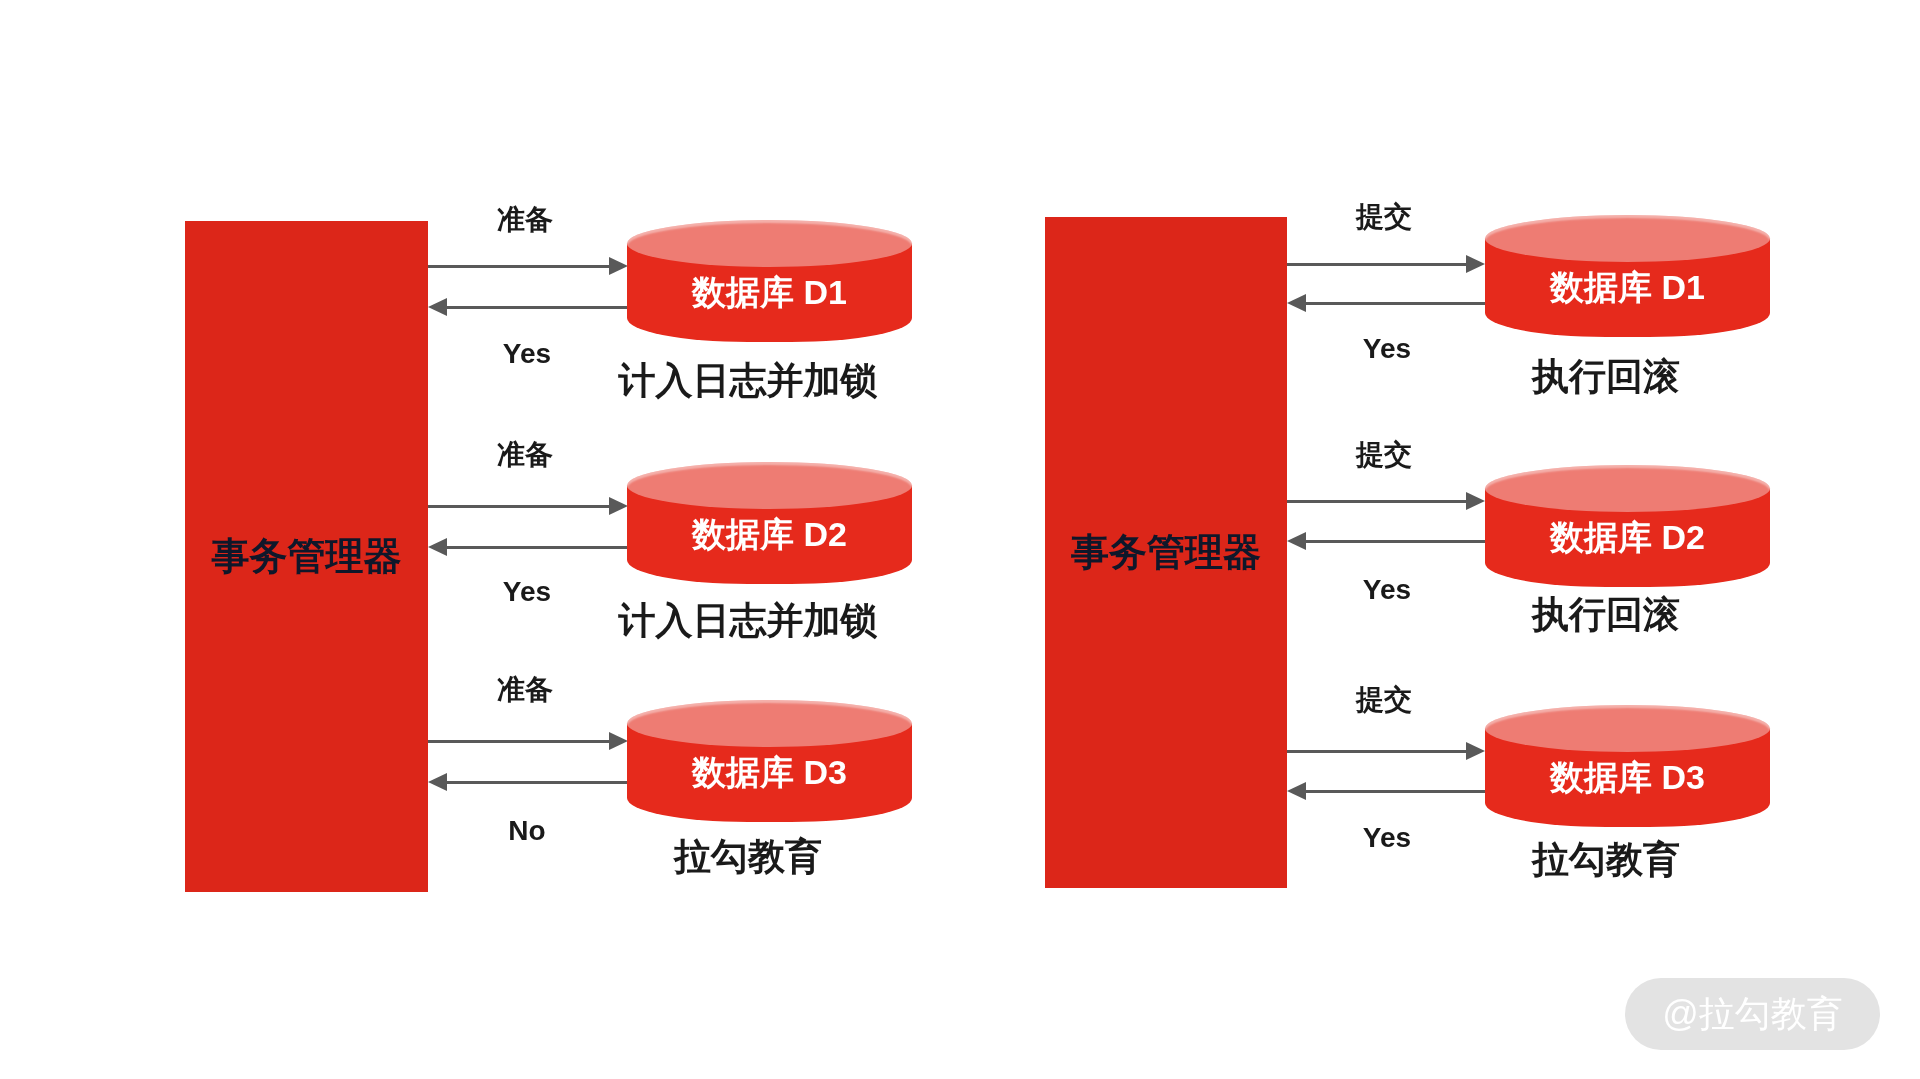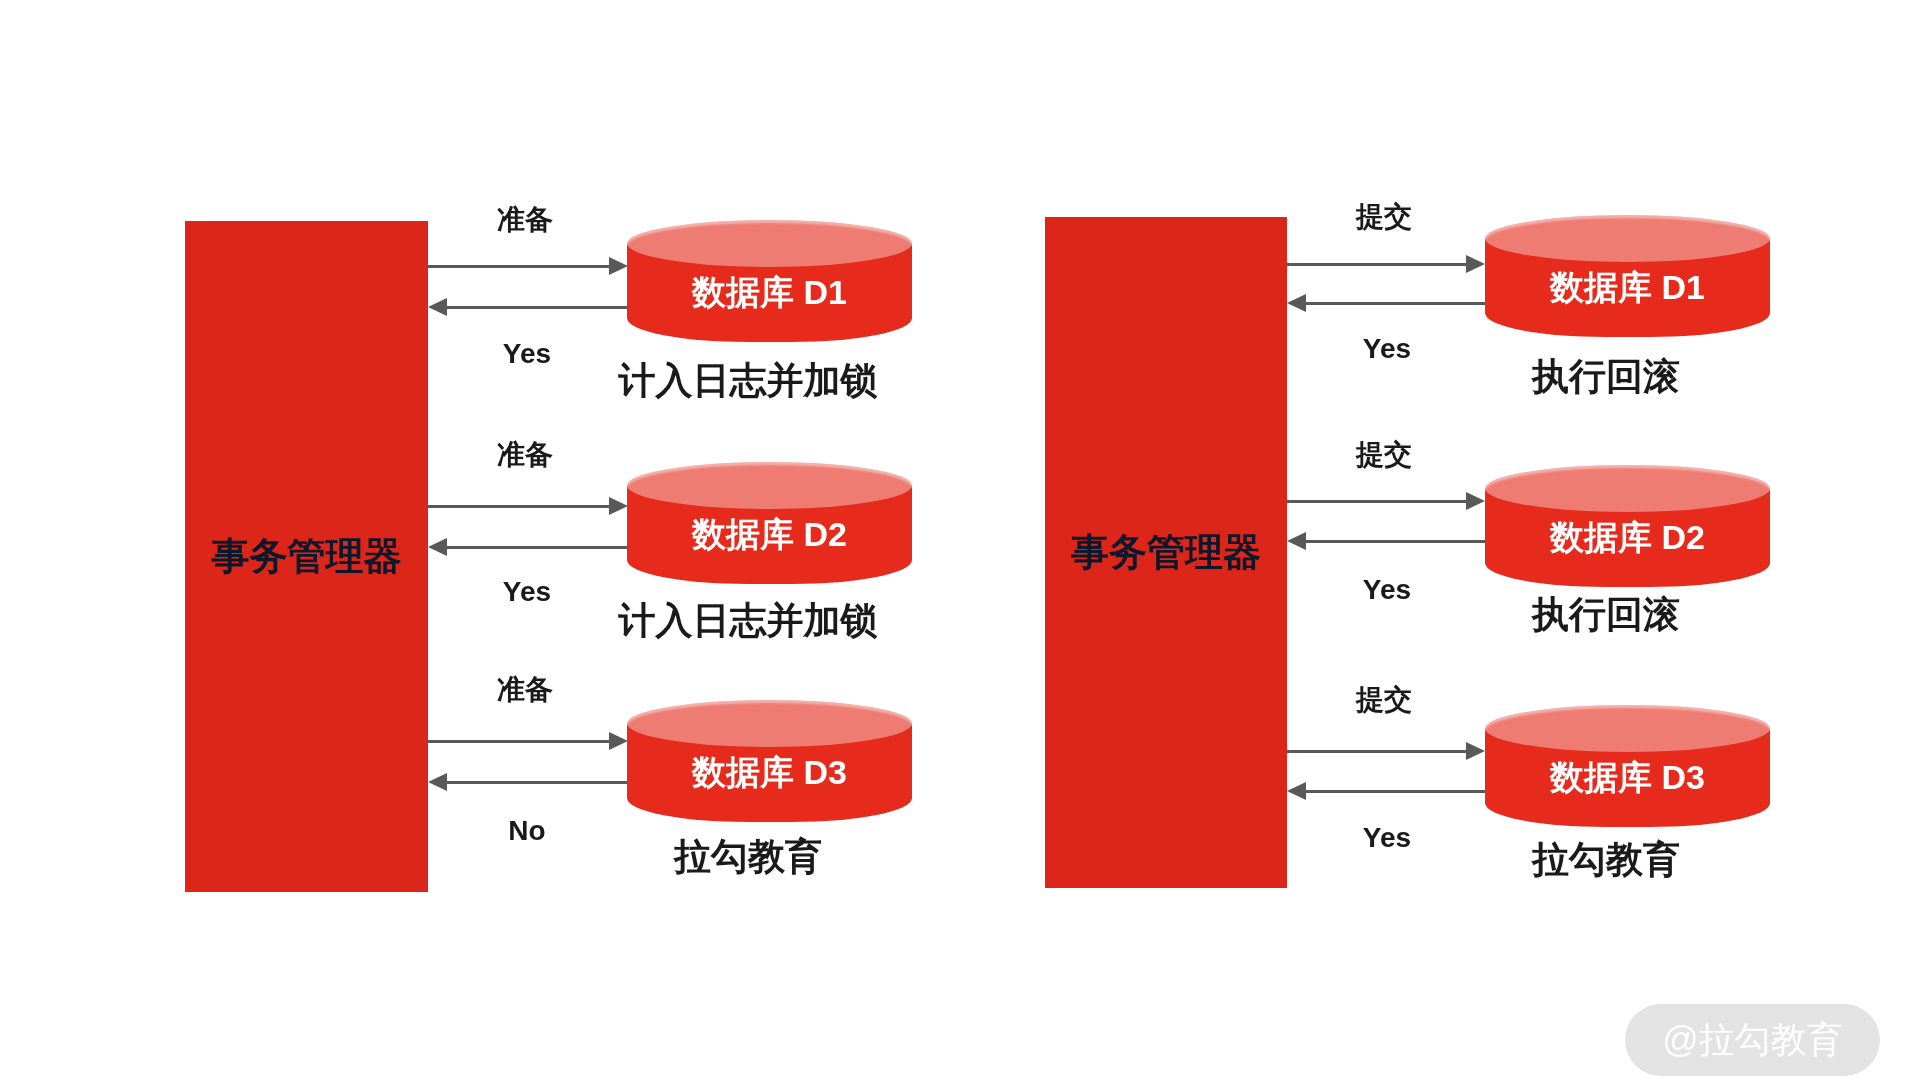--- a/index.html
+++ b/index.html
@@ -103,21 +103,21 @@
 
   #R .r2 .msg{left:1384px;top:700px;}
   #R .r2 .fwd{left:1287px;top:750px;width:179px;}
   #R .r2 .ret{left:1306px;top:790px;width:179px;}
   #R .r2 .rep{left:1387px;top:838px;}
   #R .r2 .cyl{left:1485px;top:705px;}
   #R .r2 .note{left:1606px;top:860px;}
 
   
   .watermark{
-    position:absolute;left:1625px;top:1004px;width:255px;height:72px;
+    position:absolute;left:1625px;top:978px;width:255px;height:72px;
     background:var(--watermark-bg);border-radius:36px;
     display:flex;align-items:center;justify-content:center;
   }
   .watermark-text{color:var(--watermark-text);font-size:36px;font-weight:500;white-space:nowrap;}
 </style>
 </head>
 <body>
 
 <div id="stage">
 

